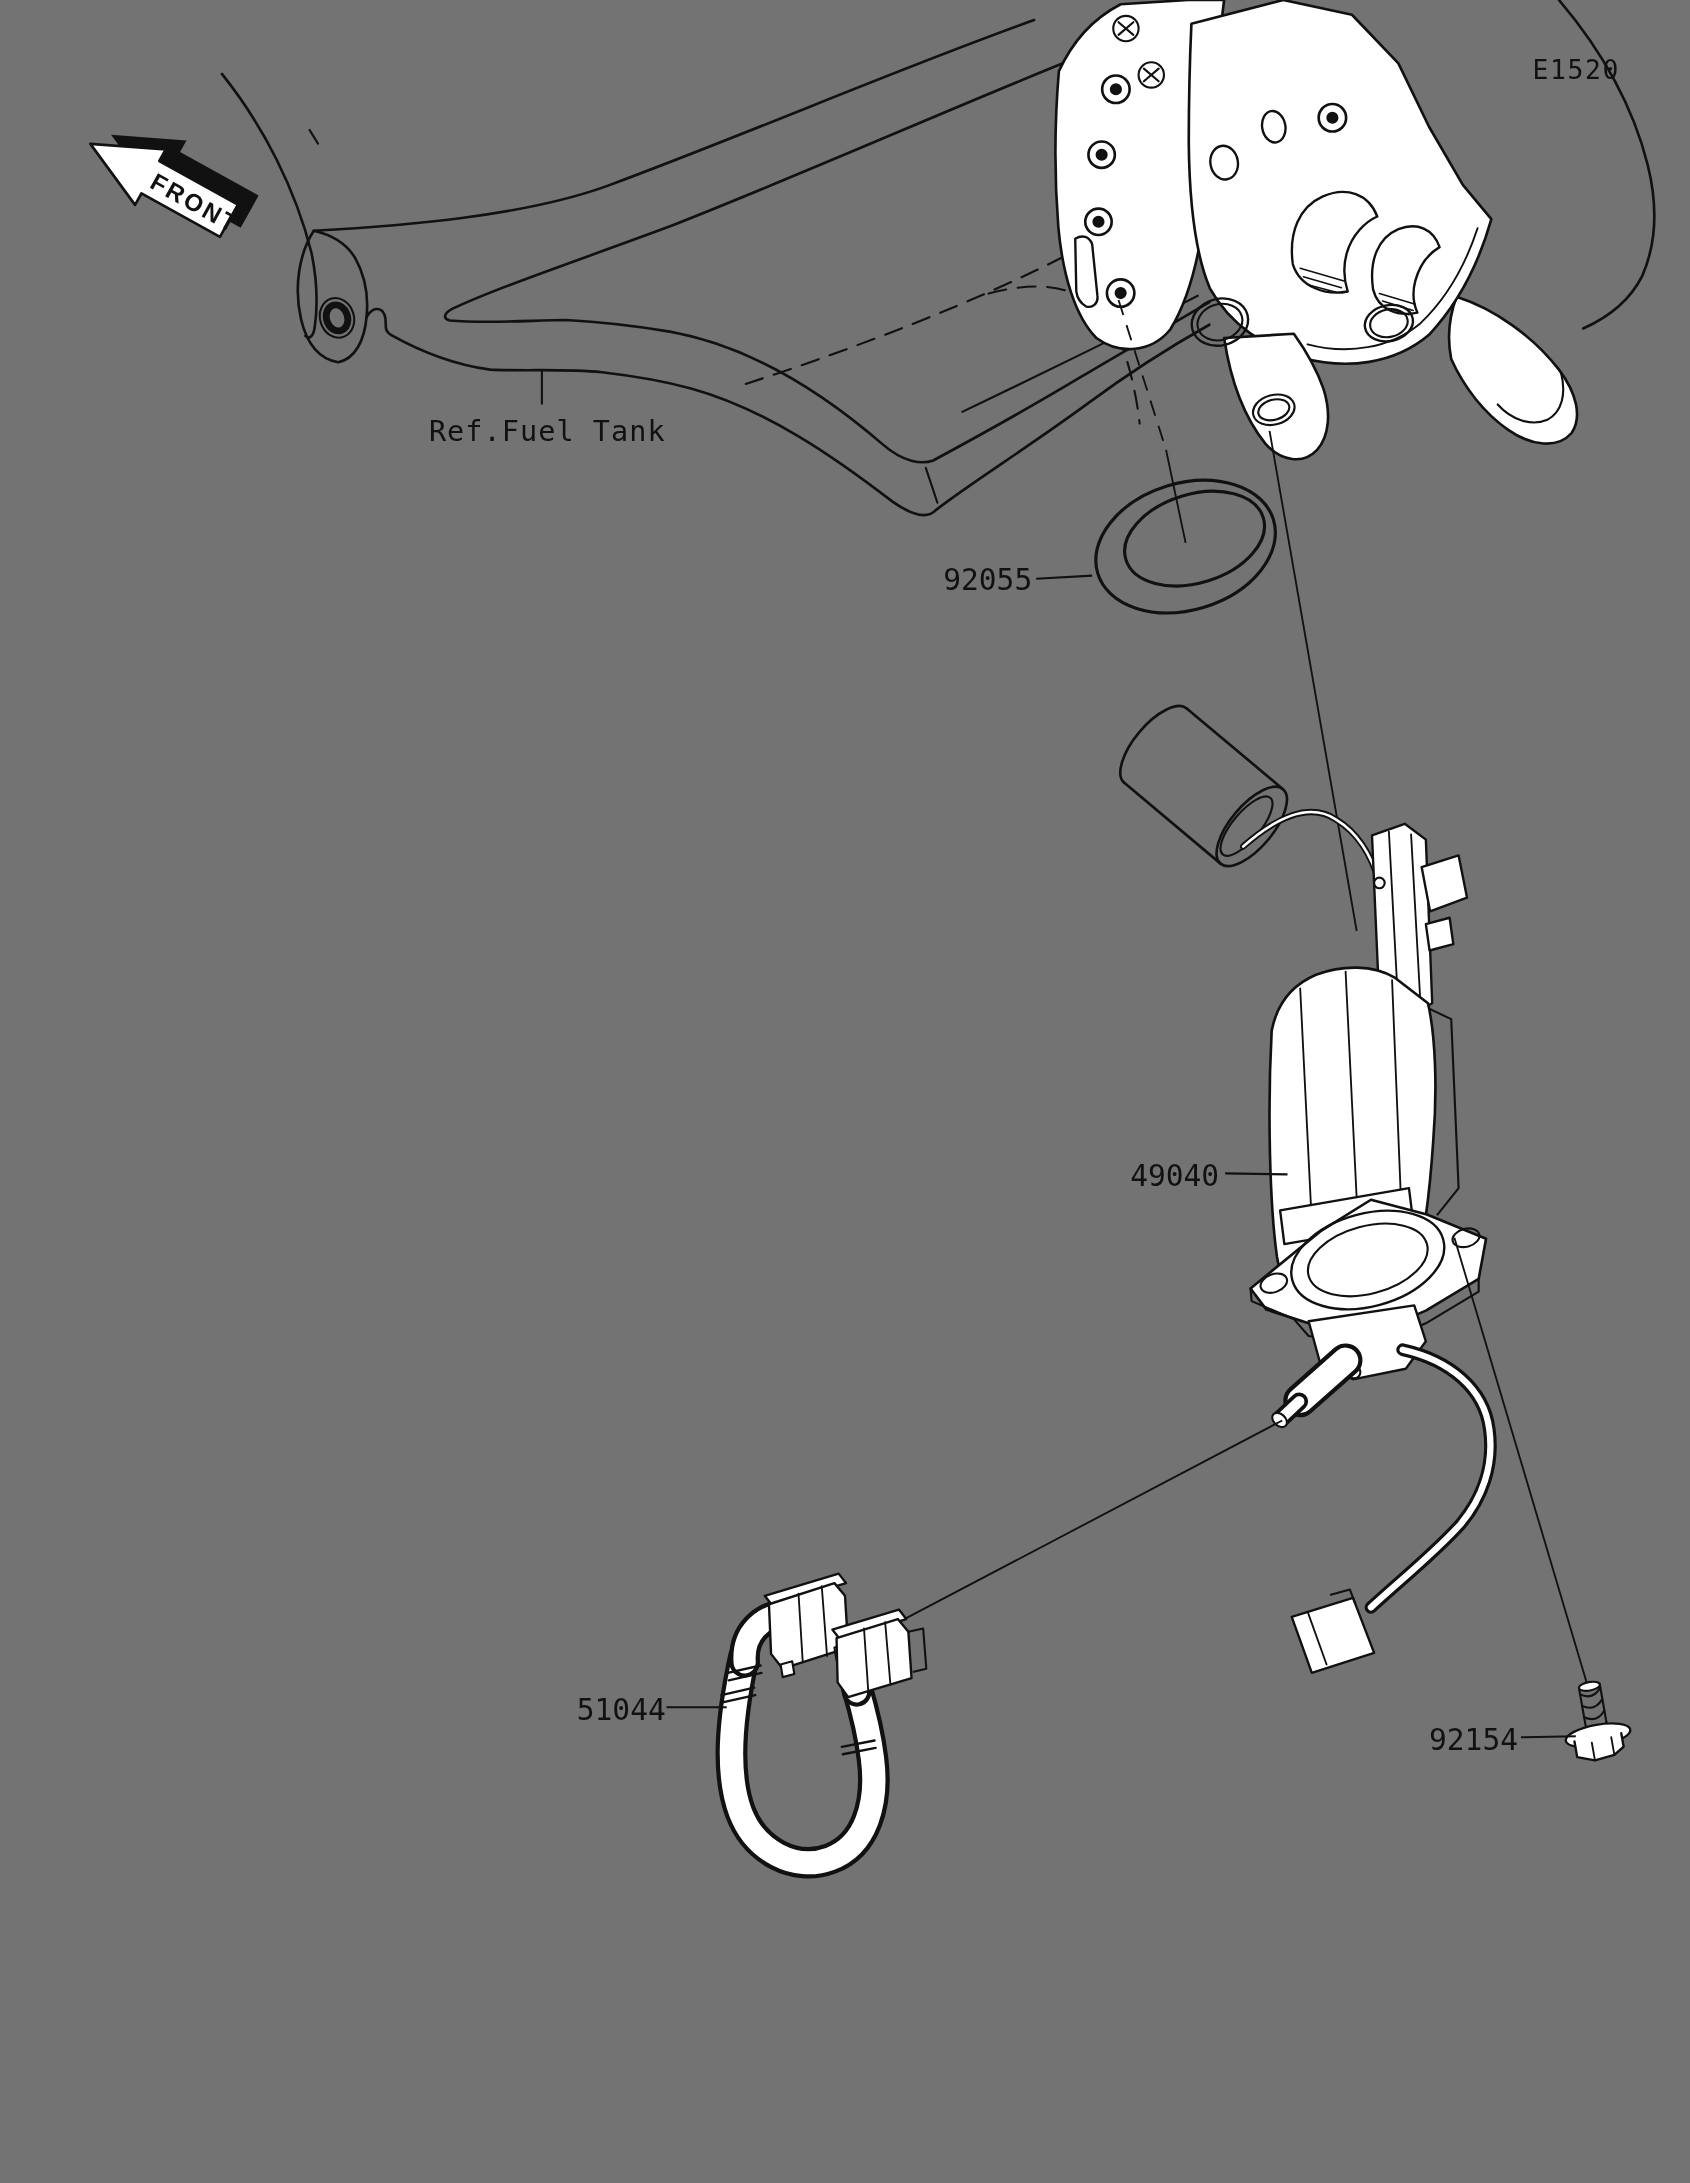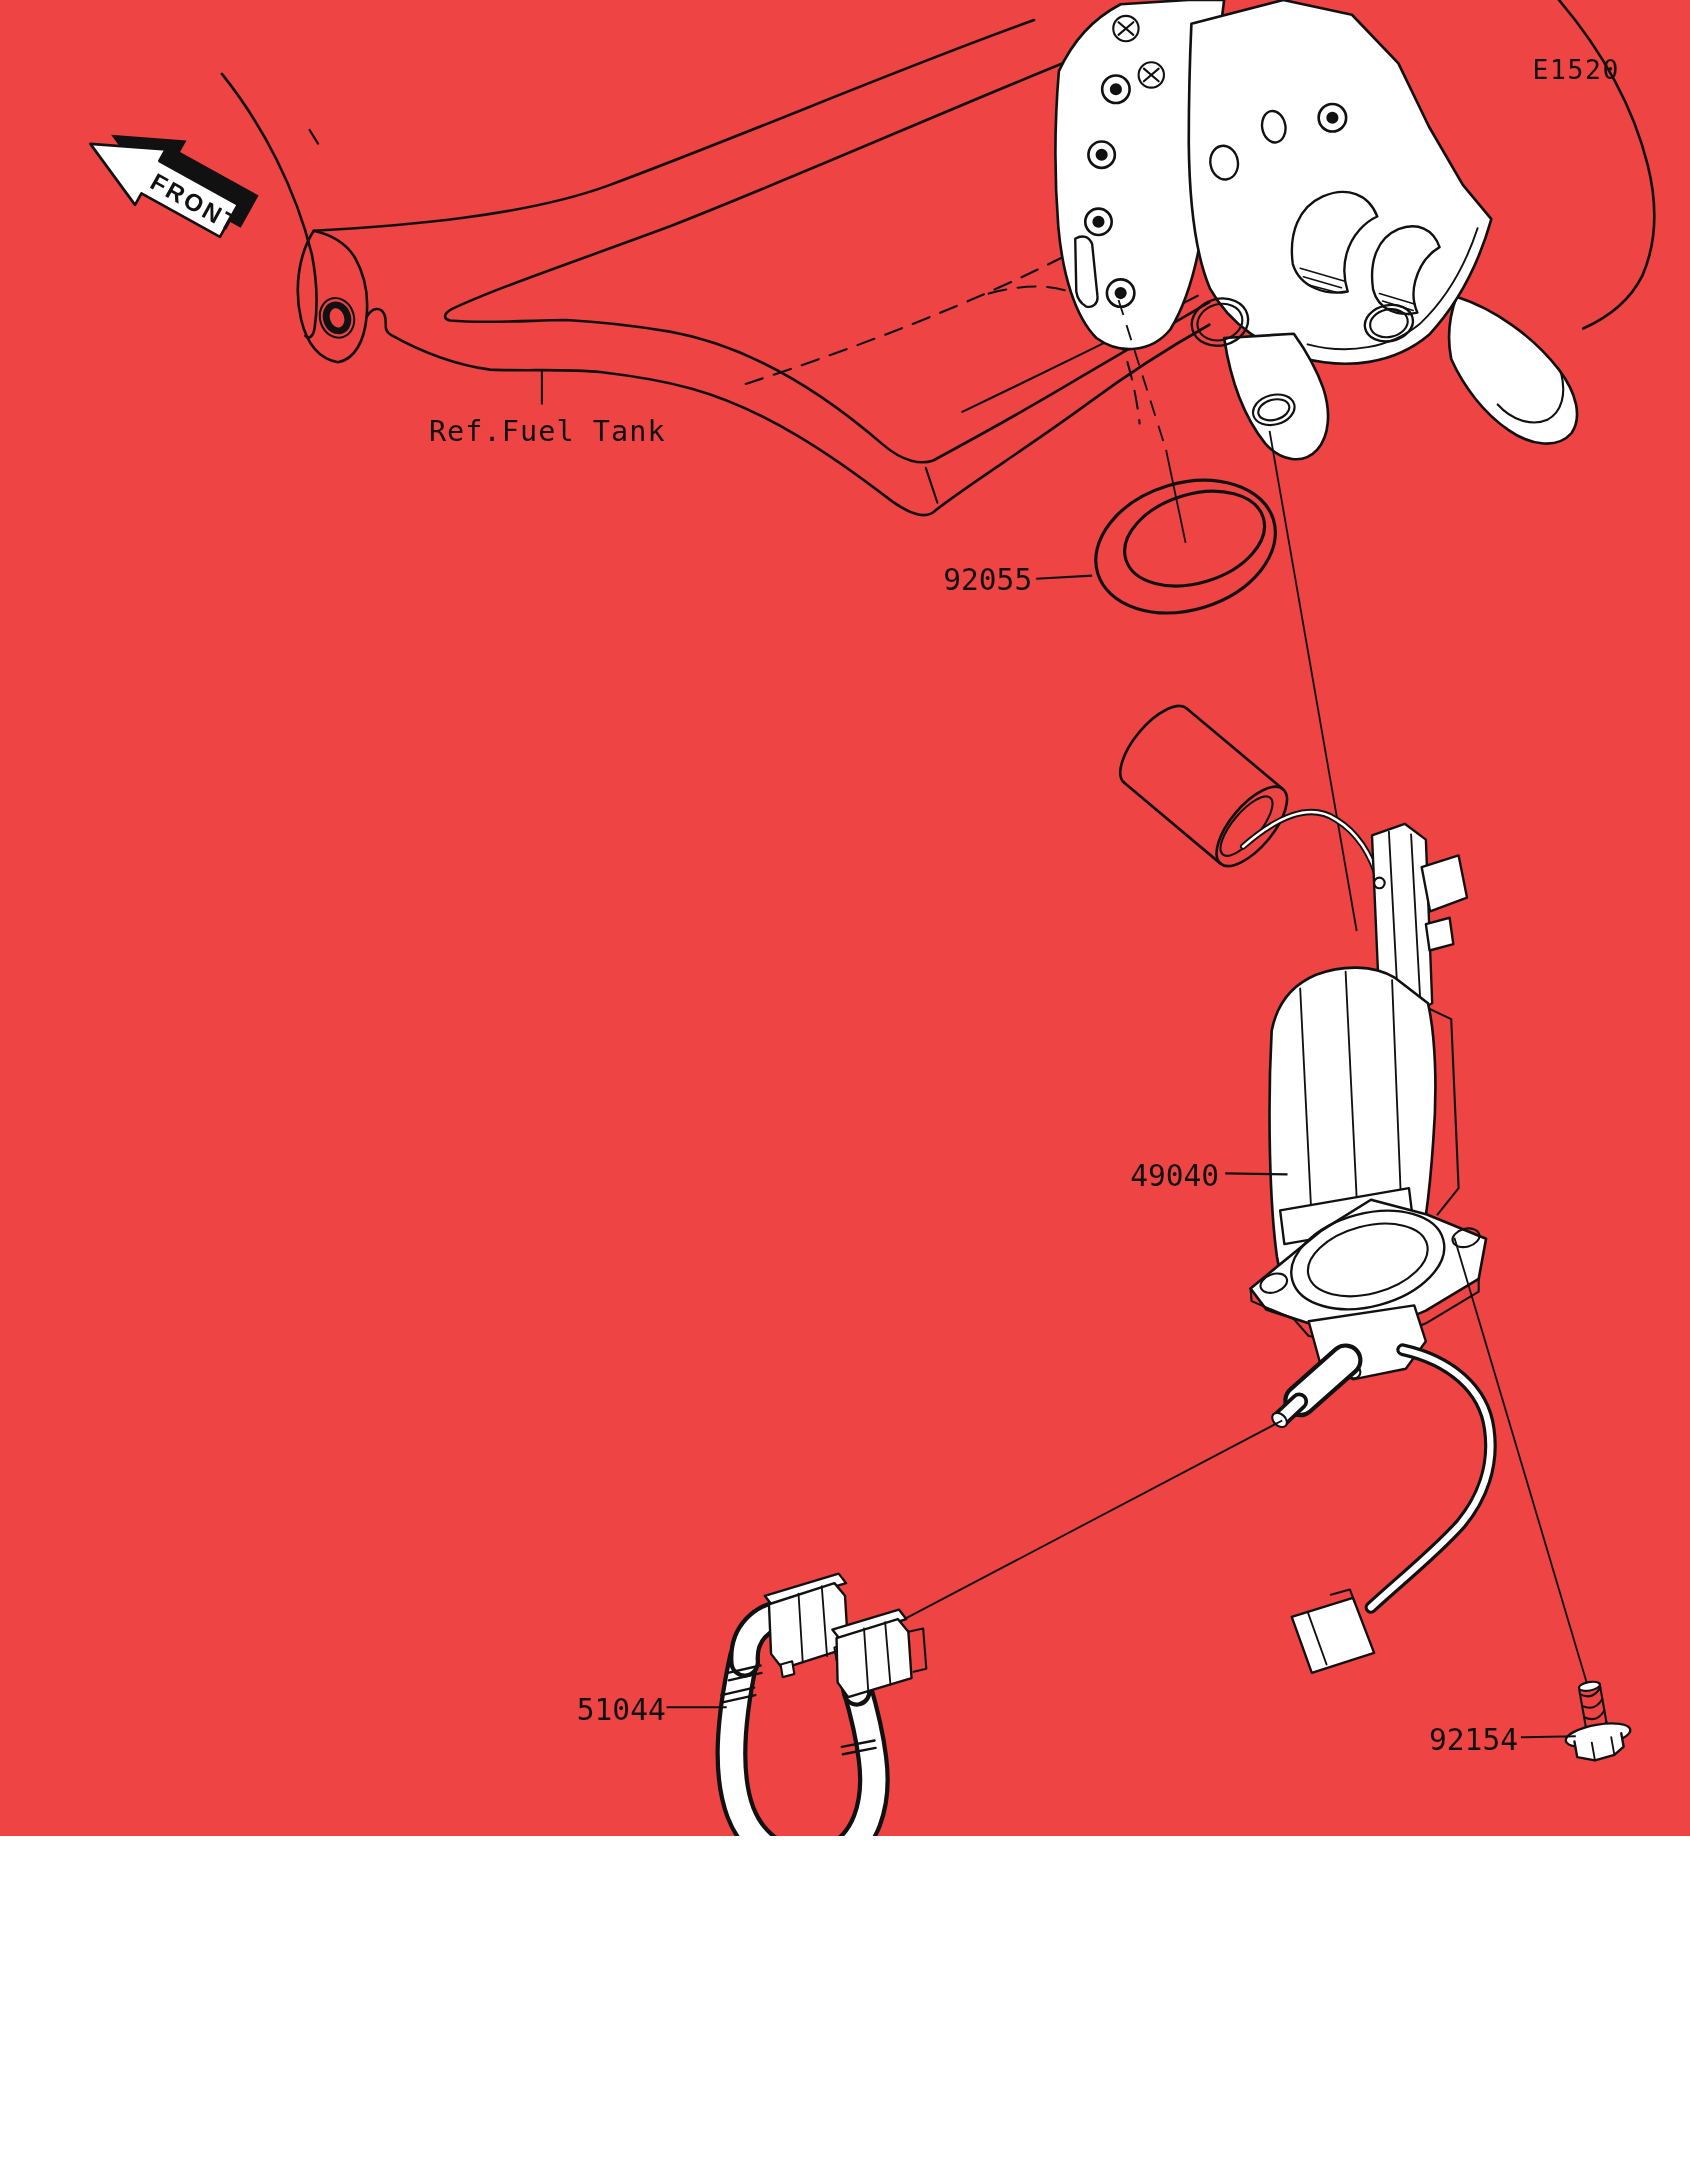--- a/index.html
+++ b/index.html
@@ -1,16 +1,16 @@
 <!DOCTYPE html>
 <html style="font-size:8.5px"><head>
 <meta charset="utf-8">
 <style>
   html,body{margin:0;padding:0;background:#ffffff;}
-  .page{position:relative;width:1690px;height:1836px;background:#ef4444;overflow:hidden;text-decoration:underline;}
+  .page{position:relative;width:1690px;height:2183px;background:#737373;overflow:hidden;text-decoration:underline;}
   svg{display:block;}
   text{font-family:"DejaVu Sans Mono","Liberation Mono",monospace;fill:#111;}
   .front-text{font-family:"Liberation Sans","DejaVu Sans",sans-serif;font-weight:bold;}
 </style>
 </head>
 <body>
 
 <div class="page">
 <svg viewBox="0 0 3200 4134" width="1690" height="2183">
 

